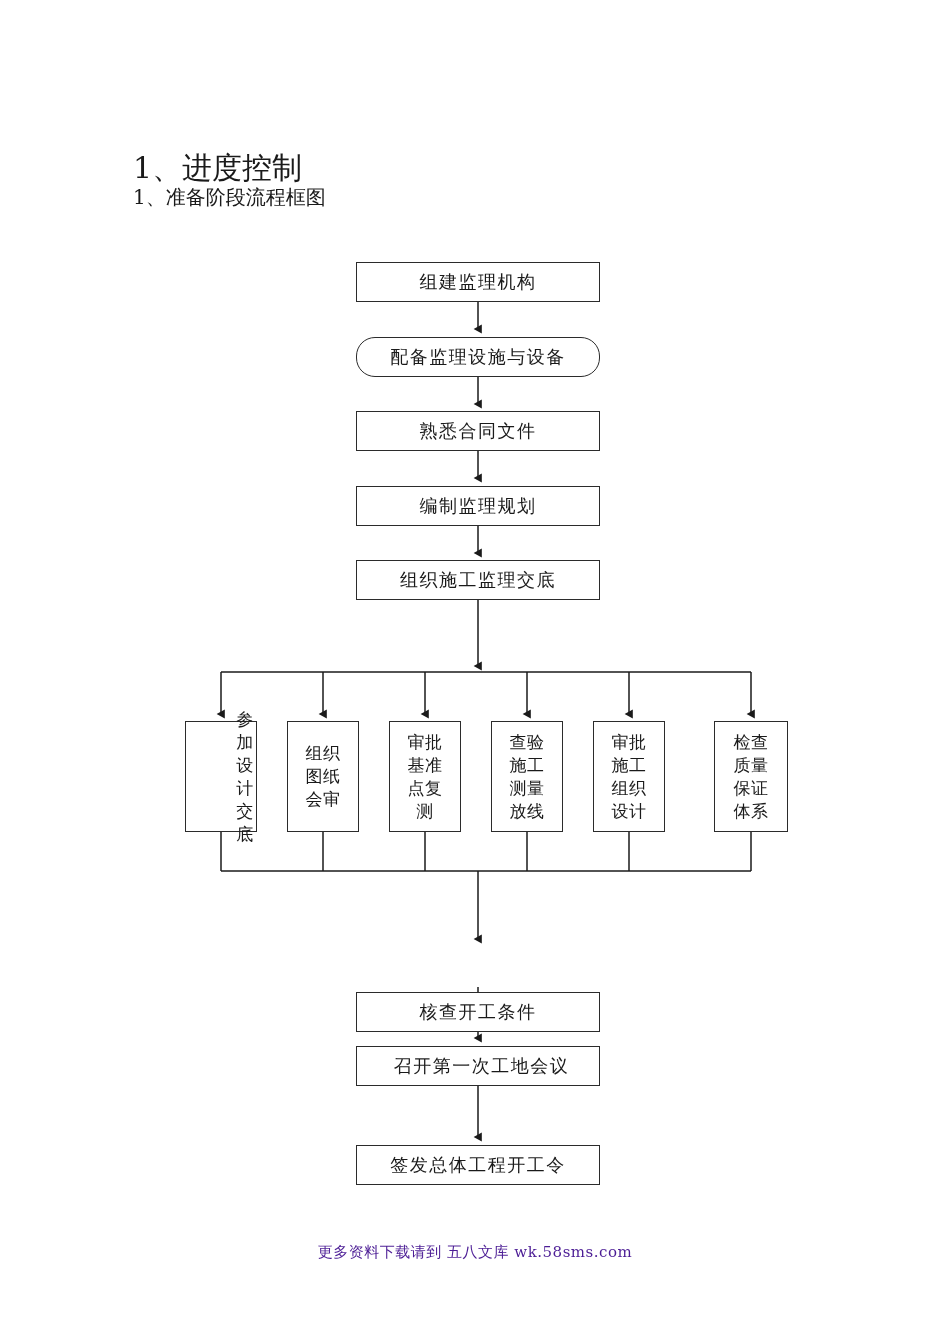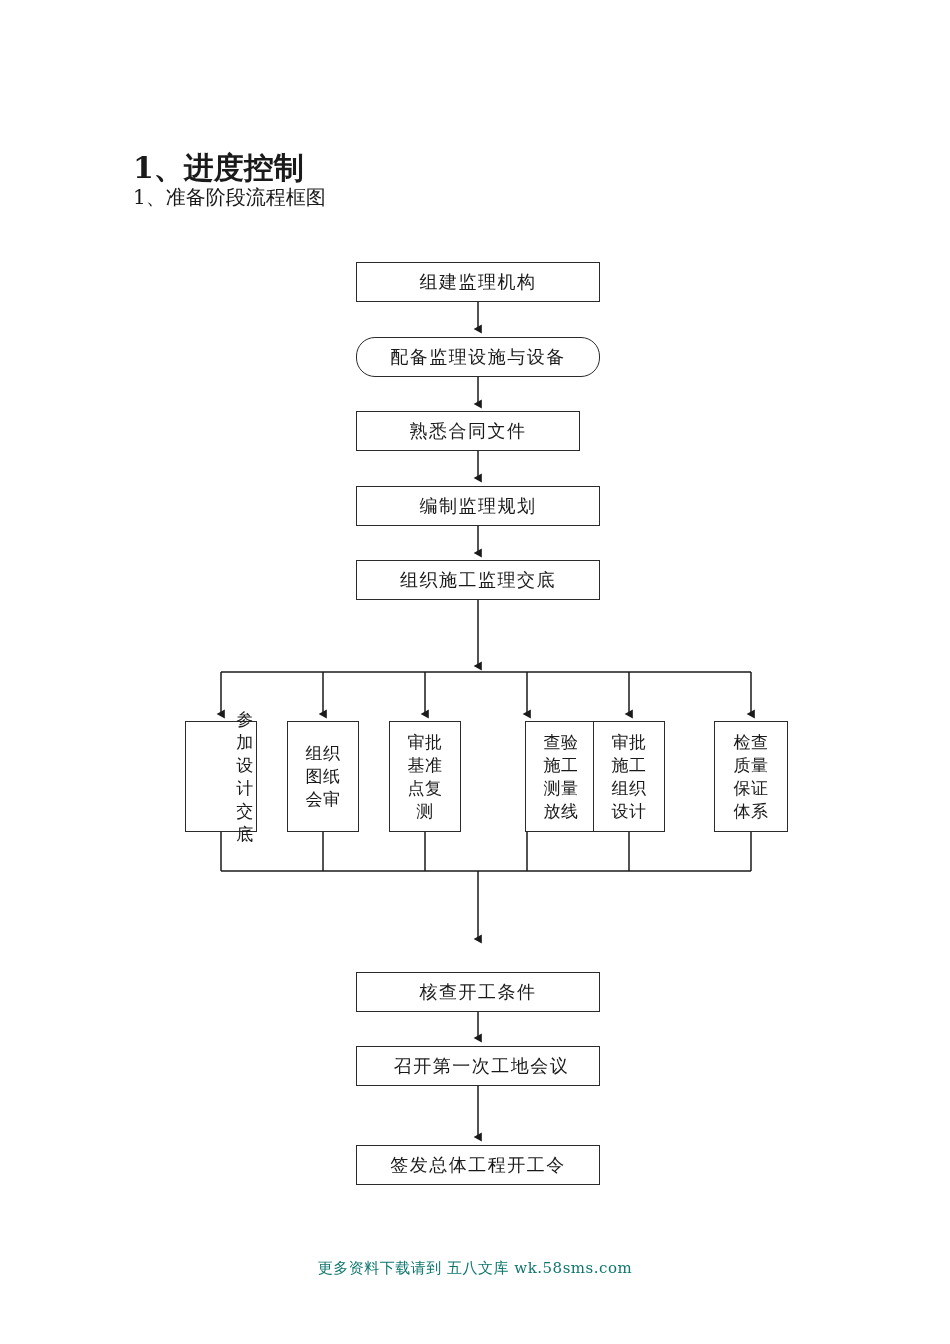--- a/index.html
+++ b/index.html
@@ -23,21 +23,21 @@
     width: 950px;
     height: 1344px;
   }
 
   
   #heading-main {
     position: absolute;
     left: 133px;
     top: 130px;
     font-size: 30px;
-    font-weight: bold;
+    font-weight: normal;
     letter-spacing: 0px;
     line-height: 36px;
     white-space: nowrap;
   }
   #heading-sub {
     position: absolute;
     left: 133px;
     top: 184px;
     font-size: 20px;
     font-weight: normal;
@@ -78,23 +78,22 @@
   }
 
   
   #footer-note {
     position: absolute;
     left: 0;
     top: 1243px;
     width: 950px;
     text-align: center;
     font-size: 15px;
-    color: #0f766e;
+    color: #4c1d95;
     letter-spacing: 0.5px;
-    margin-top: 16px;
   }
 
   svg.connectors {
     position: absolute;
     left: 0;
     top: 0;
     width: 950px;
     height: 1230px;
     pointer-events: none;
   }
@@ -152,21 +151,21 @@
     </svg>
 
     <div class="node" style="left:356px; top:262px; width:244px; height:40px;">
       <span class="node-label">组建监理机构</span>
     </div>
 
     <div class="node" style="left:356px; top:337px; width:244px; height:40px;border-radius:19px;">
       <span class="node-label">配备监理设施与设备</span>
     </div>
 
-    <div class="node" style="left:356px; top:411px; width:224px; height:40px;">
+    <div class="node" style="left:356px; top:411px; width:244px; height:40px;">
       <span class="node-label">熟悉合同文件</span>
     </div>
 
     <div class="node" style="left:356px; top:560px; width:244px; height:40px;">
       <span class="node-label">组织施工监理交底</span>
     </div>
 
     <div class="node" style="left:356px; top:486px; width:244px; height:40px;">
       <span class="node-label">编制监理规划</span>
     </div>
@@ -183,42 +182,42 @@
 会审</span>
     </div>
 
     <div class="node narrow" style="left:389px; top:721px; width:72px; height:111px;">
       <span class="node-label">审批
 基准
 点复
 测</span>
     </div>
 
-    <div class="node narrow" style="left:491px; top:721px; width:72px; height:111px;margin-left:34px;">
+    <div class="node narrow" style="left:491px; top:721px; width:72px; height:111px;">
       <span class="node-label">查验
 施工
 测量
 放线</span>
     </div>
 
     <div class="node narrow" style="left:593px; top:721px; width:72px; height:111px;">
       <span class="node-label">审批
 施工
 组织
 设计</span>
     </div>
 
     <div class="node narrow" style="left:714px; top:721px; width:74px; height:111px;">
       <span class="node-label">检查
 质量
 保证
 体系</span>
     </div>
 
-    <div class="node" style="left:356px; top:972px; width:244px; height:40px;">
+    <div class="node" style="left:356px; top:992px; width:244px; height:40px;">
       <span class="node-label">核查开工条件</span>
     </div>
 
     <div class="node" style="left:356px; top:1046px; width:244px; height:40px;padding-left:7px;">
       <span class="node-label">召开第一次工地会议</span>
     </div>
 
     <div class="node" style="left:356px; top:1145px; width:244px; height:40px;">
       <span class="node-label">签发总体工程开工令</span>
     </div>

